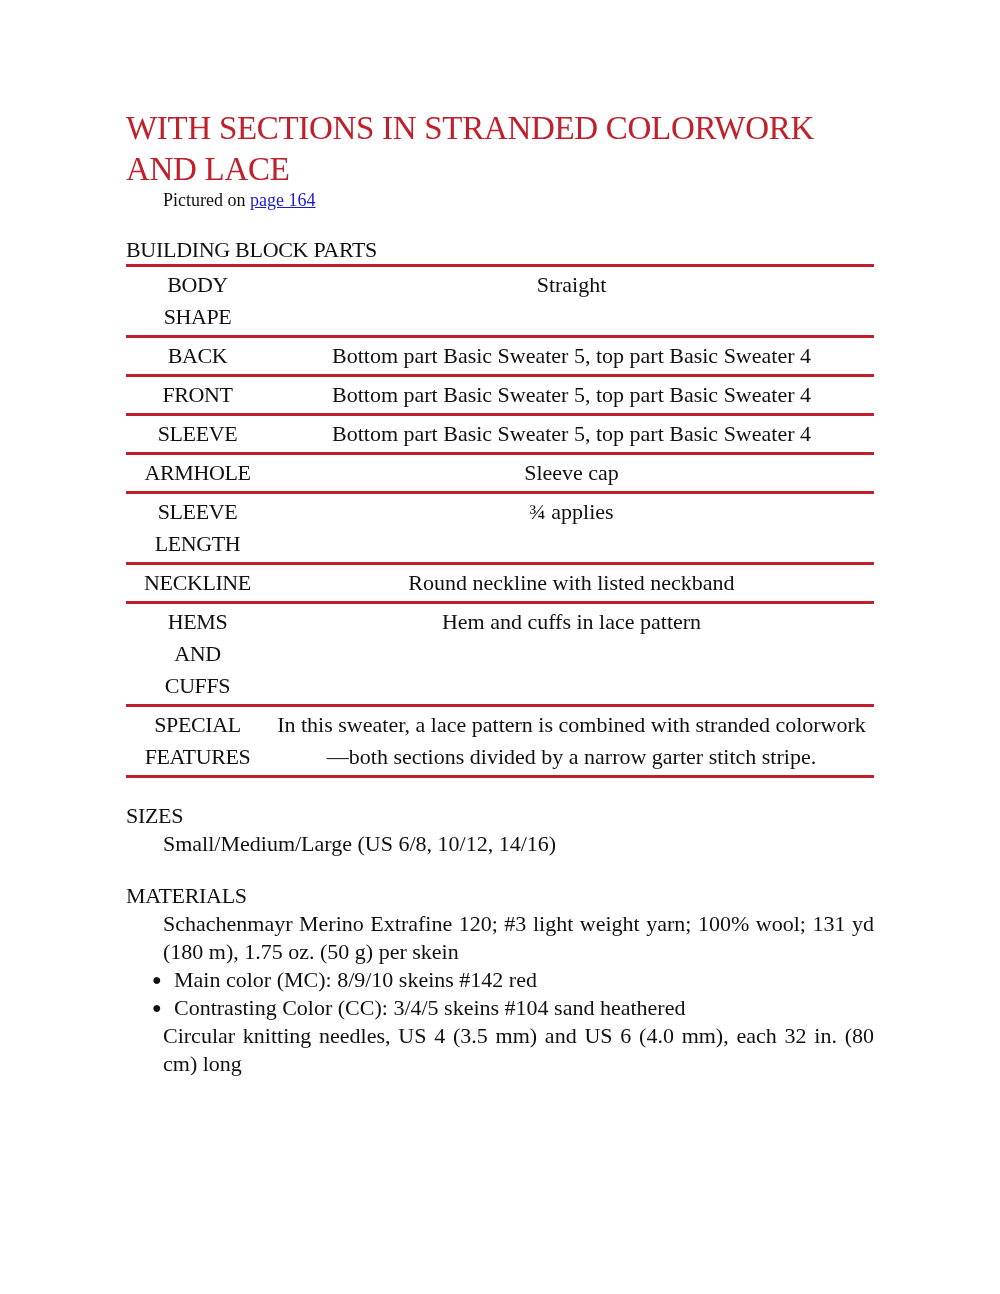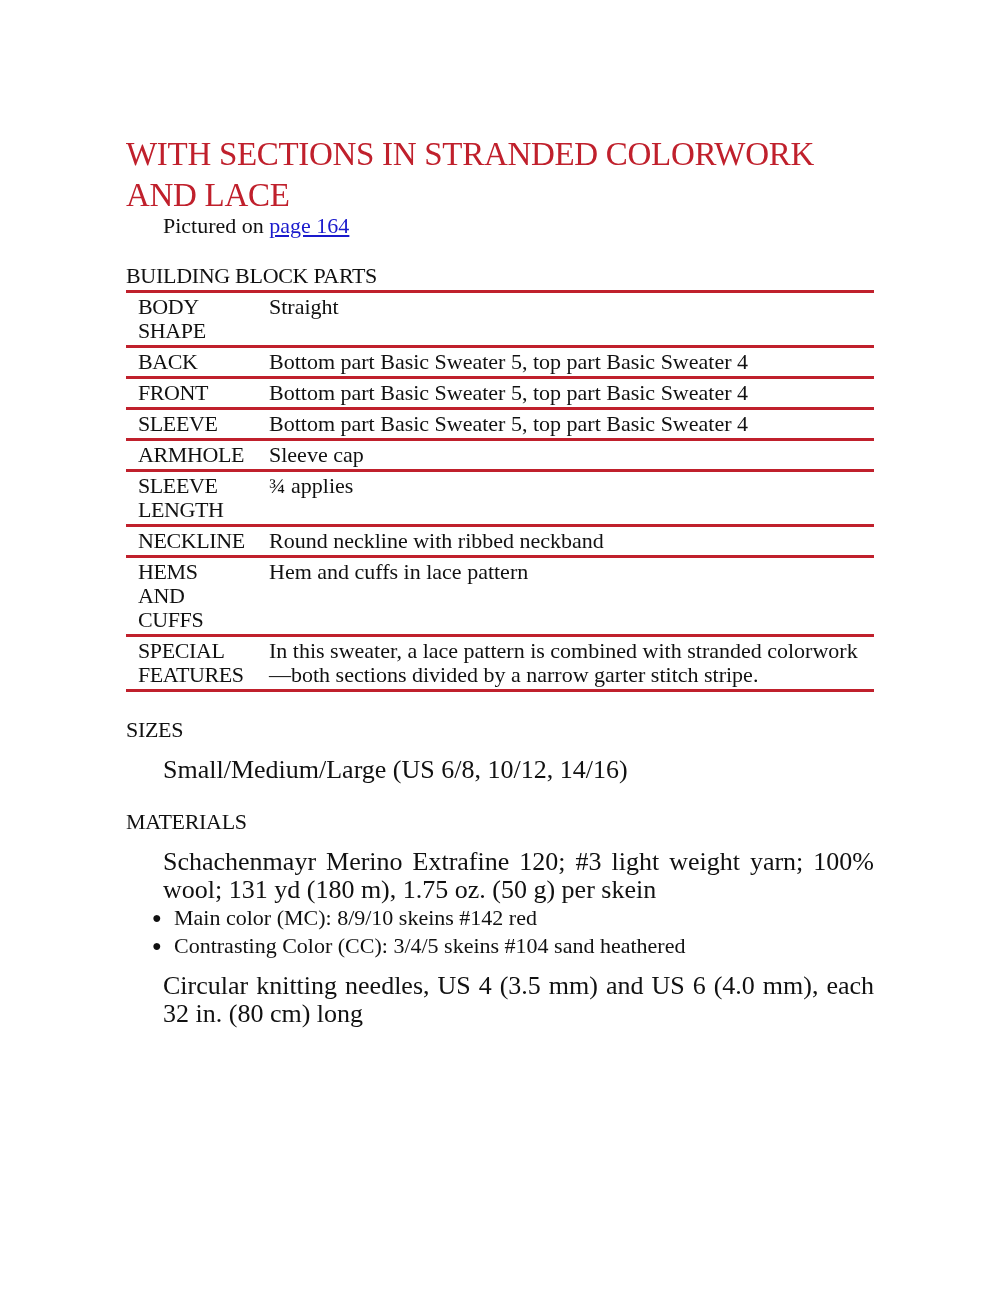--- a/index.html
+++ b/index.html
@@ -11,33 +11,33 @@
       width: 1000px;
       height: 1294px;
       position: relative;
       font-family: "Liberation Serif", "DejaVu Serif", serif;
       color: #111111;
       overflow: hidden;
     }
     .page {
       position: absolute;
       left: 126px;
-      top: 134px;
+      top: 108px;
       width: 748px;
     }
     .title {
       color: #c0202c;
       font-size: 33px;
       line-height: 41px;
       margin: 0;
       font-weight: normal;
       letter-spacing: -0.3px;
     }
     .pictured {
-      font-size: 22px;
+      font-size: 18px;
       line-height: 28px;
       padding-left: 37px;
       margin-top: -4px;
     }
     .pictured a {
       color: #1a1acc;
       text-decoration: underline;
     }
     .section-heading {
       font-size: 22px;
@@ -45,21 +45,22 @@
       letter-spacing: -0.3px;
     }
     .bbp-heading {
       margin-top: 22px;
     }
     table.parts {
       width: 748px;
       border-collapse: collapse;
       margin-top: 0px;
       font-size: 22px;
-      line-height: 24px;
+      line-height: 32px;
+      text-align: center;
     }
     table.parts tr {
       border-top: 3px solid #c0202c;
     }
     table.parts tr:last-child {
       border-bottom: 3px solid #c0202c;
     }
     table.parts td {
       padding: 2px 0 2px 12px;
       vertical-align: top;
@@ -72,23 +73,22 @@
       padding-left: 12px;
     }
     table.parts tr.middle td.label {
       vertical-align: middle;
     }
     .sizes-heading {
       margin-top: 24px;
     }
     .indent {
       padding-left: 37px;
-      font-size: 26px;
+      font-size: 22px;
       line-height: 28px;
-      margin-top: 12px;
     }
     .justify {
       text-align: justify;
     }
     .materials-heading {
       margin-top: 24px;
     }
     ul.bullets {
       list-style: none;
       margin: 0;
@@ -140,21 +140,21 @@
       <tr>
         <td class="label">ARMHOLE</td>
         <td class="value">Sleeve cap</td>
       </tr>
       <tr>
         <td class="label">SLEEVE<br>LENGTH</td>
         <td class="value">¾ applies</td>
       </tr>
       <tr>
         <td class="label">NECKLINE</td>
-        <td class="value">Round neckline with ribbed neckband</td>
+        <td class="value">Round neckline with listed neckband</td>
       </tr>
       <tr>
         <td class="label">HEMS<br>AND<br>CUFFS</td>
         <td class="value">Hem and cuffs in lace pattern</td>
       </tr>
       <tr class="middle">
         <td class="label">SPECIAL<br>FEATURES</td>
         <td class="value">In this sweater, a lace pattern is combined with stranded colorwork—both sections divided by a narrow garter stitch stripe.</td>
       </tr>
     </tbody>

